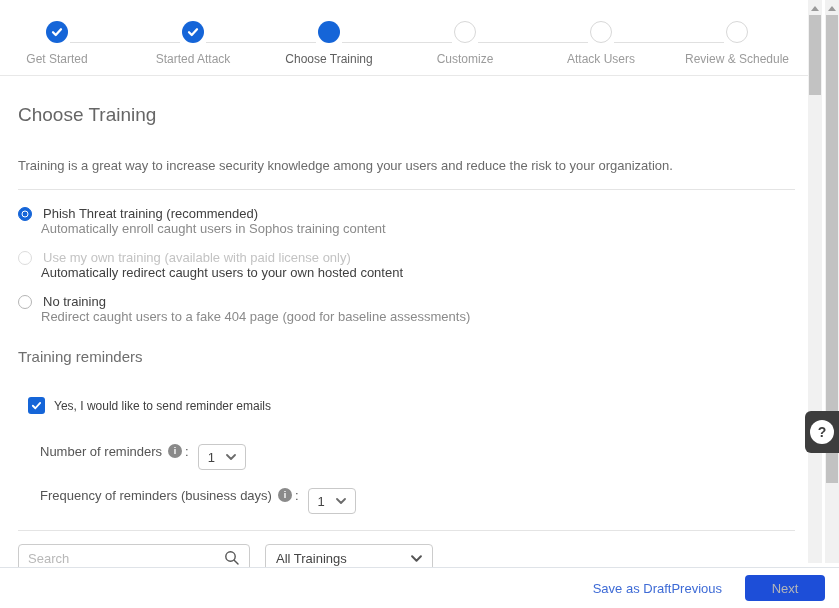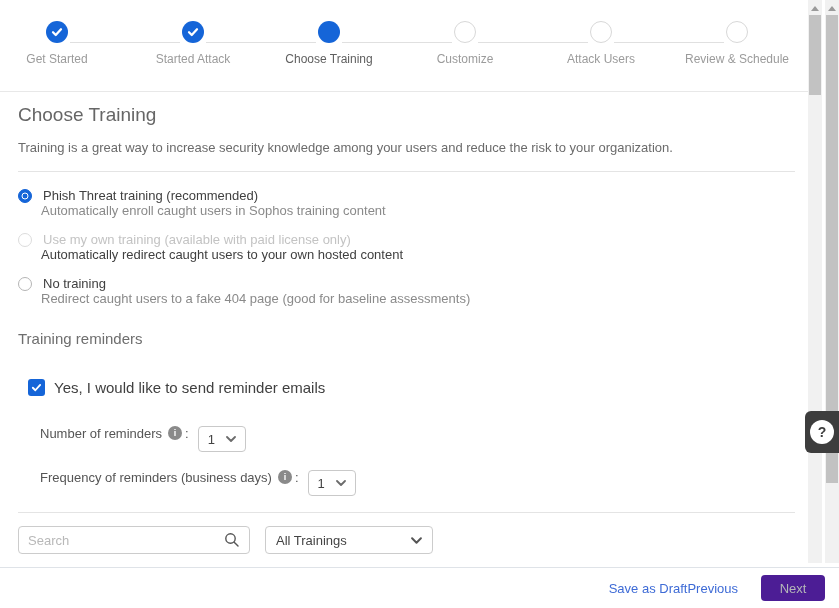--- a/index.html
+++ b/index.html
@@ -1,69 +1,69 @@
 <!DOCTYPE html>
 <html><head>
 <meta charset="utf-8">
 <style>
   * { margin:0; padding:0; box-sizing:border-box; }
   html,body { width:839px; height:608px; overflow:hidden; }
   body { font-family:"Liberation Sans", sans-serif; background:#fff; position:relative; color:#404040; }
 
   
-  .stepper { position:absolute; top:0; left:0; width:822px; height:92px; background:#fff; border-bottom:1px solid #e8e8e8; overflow:hidden; }
+  .stepper { position:absolute; top:0; left:0; width:822px; height:76px; background:#fff; border-bottom:1px solid #e8e8e8; overflow:hidden; }
   .steps { display:flex; margin-left:-11px; width:827px; padding-top:16px; }
   .step { width:136px; position:relative; text-align:center; }
   .step + .step::before { content:''; position:absolute; top:26px; left:calc(-50% + 13px); width:calc(100% - 26px); height:1px; background:#e0e0e0; }
   .circle { width:22px; height:22px; border-radius:50%; margin:5px auto 0; display:flex; align-items:center; justify-content:center; background:#fff; border:1px solid #d8d8d8; position:relative; z-index:1; }
   .step.complete .circle, .step.active .circle { background:#1565d8; border:none; }
   .step-label { margin-top:9px; font-size:12px; color:#9b9b9b; white-space:nowrap; }
   .step.active .step-label { color:#5f5f5f; }
 
   
   .content { position:absolute; top:76px; left:0; width:808px; }
   .title-block { padding:14px 18px 0 18px; }
   .page-title { font-size:19px; font-weight:400; color:#666; margin-top:14px; }
-  .page-desc { font-size:13px; color:#6b6b6b; margin-top:14px; }
+  .page-desc { font-size:13px; color:#6b6b6b; margin-top:32px; }
   .divider { border-bottom:1px solid #e4e4e4; margin:16px 13px 0 18px; }
 
   .options { padding:16px 18px 0 18px; }
   .option-head { display:flex; align-items:center; gap:11px; font-size:13px; color:#404040; cursor:pointer; }
   .radio { width:14px; height:14px; border:1px solid #b5b5b5; border-radius:50%; position:relative; flex:none; background:#fff; }
   .option.selected .radio { background:#1565d8; border-color:#1565d8; }
   .option.selected .radio::after { content:''; position:absolute; top:50%; left:50%; transform:translate(-50%,-50%); width:5px; height:5px; border:1.5px solid #fff; border-radius:50%; }
   .option-desc { margin:0 0 14px 23px; font-size:13px; color:#8a8a8a; }
   .option.disabled .option-head { color:#c3c3c3; cursor:default; }
   .option.disabled .radio { border-color:#dcdcdc; }
   .option.disabled .option-desc { color:#404040; }
 
   .section-title { font-size:15px; color:#6e6e6e; padding:10px 18px 0 18px; }
 
-  .checkbox-row { display:flex; align-items:center; gap:9px; margin:32px 0 0 28px; font-size:15px; color:#404040; cursor:pointer; }
+  .checkbox-row { display:flex; align-items:center; gap:9px; margin:32px 0 0 28px; font-size:12px; color:#404040; cursor:pointer; }
   .checkbox { width:17px; height:17px; background:#1565d8; border-radius:3px; display:flex; align-items:center; justify-content:center; flex:none; }
 
   .form-row { display:flex; align-items:flex-start; margin-left:40px; font-size:13px; color:#555; }
   .form-row.first { margin-top:30px; }
   .form-row.second { margin-top:18px; }
   .info-icon { width:14px; height:14px; border-radius:50%; background:#8a8a8a; color:#fff; font-size:9px; font-weight:bold; display:inline-flex; align-items:center; justify-content:center; margin:0 3px 0 6px; cursor:pointer; }
   .colon { color:#555; margin-right:9px; }
   .select { border:1px solid #c9c9c9; border-radius:4px; height:26px; display:inline-flex; align-items:center; justify-content:space-between; padding:0 9px; color:#444; background:#fff; width:48px; cursor:pointer; }
 
   .search-row { display:flex; align-items:center; gap:15px; margin:13px 0 0 18px; }
   .search-box { width:232px; height:28px; border:1px solid #ccc; border-radius:4px; display:flex; align-items:center; padding:0 9px; background:#fff; }
   .search-box input { border:none; outline:none; flex:1; font-size:13px; color:#444; font-family:"Liberation Sans", sans-serif; background:transparent; }
   .search-box input::placeholder { color:#b8b8b8; }
   .filter-select { border:1px solid #ccc; border-radius:4px; height:28px; width:168px; display:inline-flex; align-items:center; justify-content:space-between; padding:0 10px; font-size:13px; color:#444; background:#fff; cursor:pointer; }
 
   
   .footer { position:absolute; left:0; right:0; bottom:0; height:41px; background:#fff; border-top:1px solid #dfe3e8; display:flex; align-items:center; justify-content:flex-end; padding-right:14px; font-size:13px; z-index:4; }
   .footer a { color:#3e6bd6; text-decoration:none; cursor:pointer; }
   .link-draft { }
   .link-previous { margin-right:23px; }
-  .next-btn { width:64px; height:26px; background:#4c1d95; color:#b4b6b8; border:none; border-radius:4px; font-size:13px; font-family:"Liberation Sans", sans-serif; }
+  .next-btn { width:80px; height:26px; background:#1d4ed8; color:#b4b6b8; border:none; border-radius:4px; font-size:13px; font-family:"Liberation Sans", sans-serif; }
 
   
   .sb { position:absolute; top:0; height:563px; width:14px; background:#f1f1f1; }
   .sb-inner { left:808px; }
   .sb-outer { right:0; }
   .sb-arrow-up { position:absolute; top:6px; left:3px; width:0; height:0; border-left:4px solid transparent; border-right:4px solid transparent; border-bottom:5px solid #9a9a9a; cursor:pointer; }
   .sb-thumb { position:absolute; left:1px; width:12px; background:#c2c2c2; cursor:pointer; }
   .sb-inner .sb-thumb { top:15px; height:80px; }
   .sb-outer .sb-thumb { top:15px; height:468px; }
 

